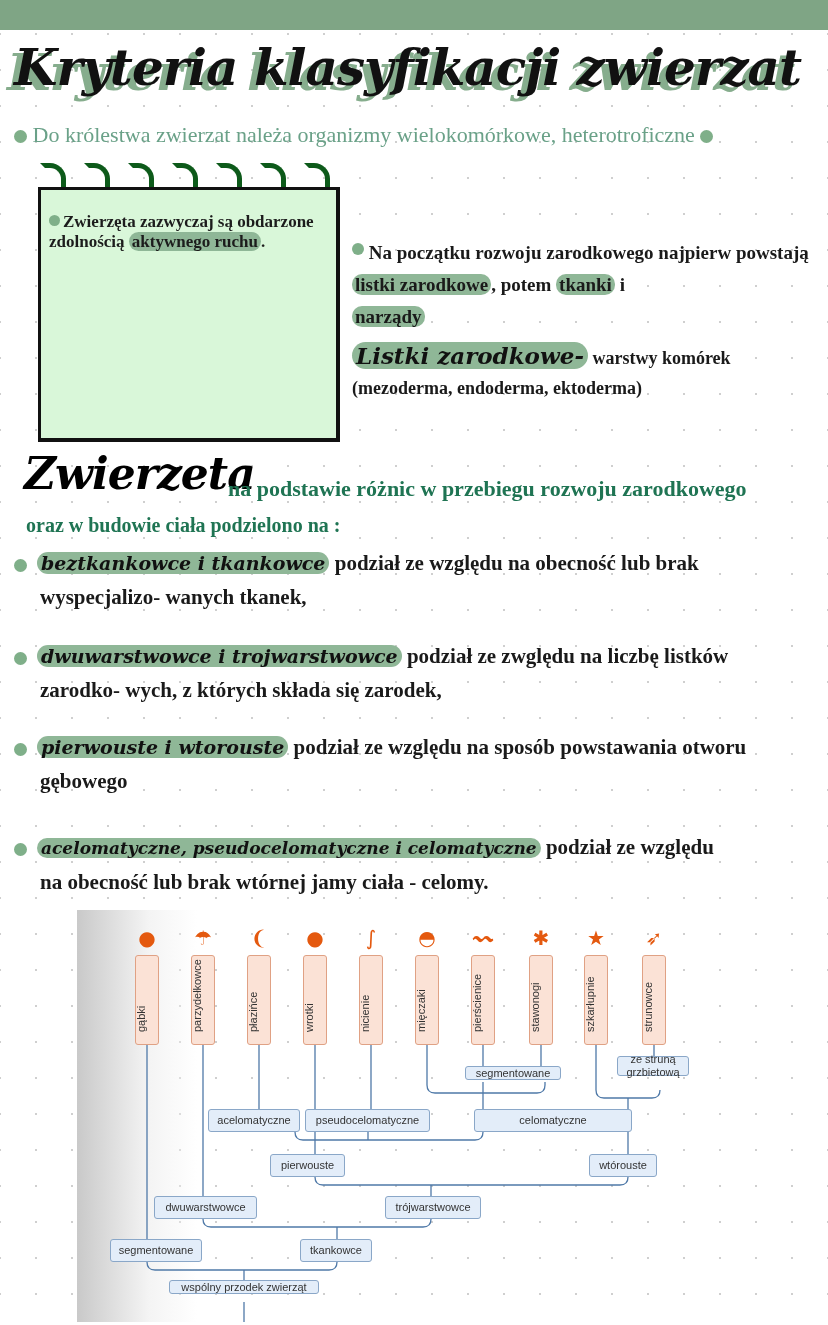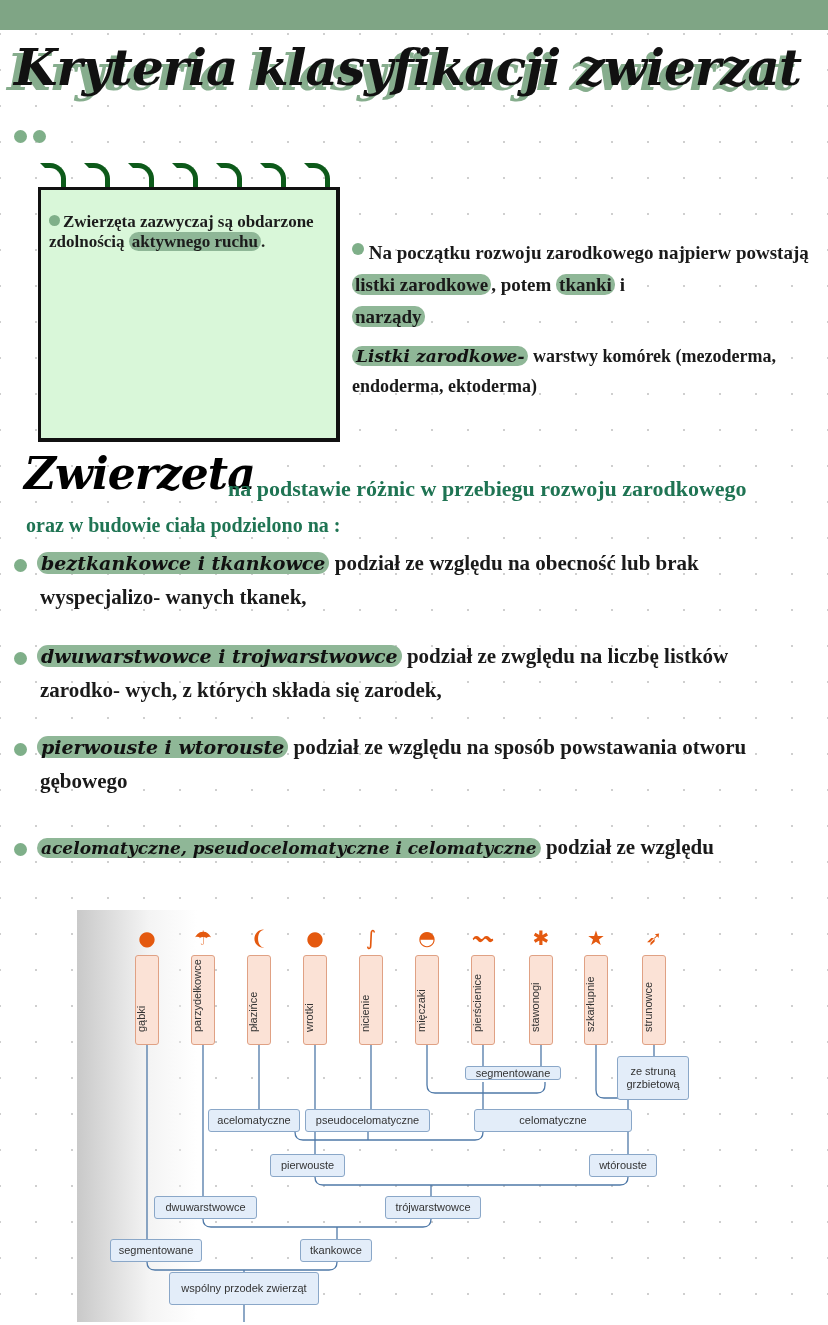--- a/index.html
+++ b/index.html
@@ -85,20 +85,21 @@
 </style>
 </head>
 <body>
 
 <div class="abs banner"></div>
 
 <div class="abs title">Kryteria klasyfikacji zwierzat</div>
 
 <div class="abs intro">
   <span class="dot"></span>
+  <span>Do królestwa zwierzat należa organizmy wielokomórkowe, heterotroficzne</span>
   <span class="dot"></span>
 </div>
 
 <div class="abs ring-row">
   <div class="ring" style="left:2px"></div>
   <div class="ring" style="left:46px"></div>
   <div class="ring" style="left:90px"></div>
   <div class="ring" style="left:134px"></div>
   <div class="ring" style="left:178px"></div>
   <div class="ring" style="left:222px"></div>
@@ -109,21 +110,21 @@
     <span class="dot"></span><span>Zwierzęta zazwyczaj są obdarzone zdolnością </span><span class="hl">aktywnego ruchu</span><span>.</span>
   </p>
 </div>
 
 <div class="abs right-block">
   <p style="line-height:32px">
     <span class="dot" style="width:12px;height:12px;vertical-align:4px"></span>
     <span>Na początku rozwoju zarodkowego najpierw powstają </span><span class="hl">listki zarodkowe</span><span>, potem </span><span class="hl">tkanki</span><span> i </span><br><span class="hl">narządy</span>
   </p>
   <p style="margin-top:8px; font-size:18px; line-height:30px">
-    <span class="script script-hl" style="font-size:17px">Listki zarodkowe-</span><span> warstwy komórek (mezoderma, endoderma, ektoderma)</span>
+    <span class="script script-hl" style="font-size:23px">Listki zarodkowe-</span><span> warstwy komórek (mezoderma, endoderma, ektoderma)</span>
   </p>
 </div>
 
 <div class="abs zw">Zwierzeta</div>
 <div class="abs zw-rest">na podstawie różnic w przebiegu rozwoju zarodkowego</div>
 <div class="abs zw-rest2">oraz w budowie ciała podzielono na :</div>
 
 <div class="abs crit" style="top:546px">
   <span class="dot"></span><span class="script script-hl">beztkankowce i tkankowce</span><span> podział ze względu na obecność lub brak</span>
   <span class="indent">wyspecjalizo- wanych tkanek,</span>
@@ -131,20 +132,21 @@
 <div class="abs crit" style="top:639px">
   <span class="dot"></span><span class="script script-hl">dwuwarstwowce i trojwarstwowce</span><span> podział ze zwględu na liczbę listków</span>
   <span class="indent">zarodko- wych, z których składa się zarodek,</span>
 </div>
 <div class="abs crit" style="top:730px">
   <span class="dot"></span><span class="script script-hl">pierwouste i wtorouste</span><span> podział ze względu na sposób powstawania otworu</span>
   <span class="indent">gębowego</span>
 </div>
 <div class="abs crit" style="top:830px">
   <span class="dot"></span><span class="script script-hl" style="font-size:17px">acelomatyczne, pseudocelomatyczne i celomatyczne</span><span> podział ze względu</span>
+  <span class="indent">na obecność lub brak wtórnej jamy ciała - celomy.</span>
 </div>
 
 <div class="abs diagram">
   <div class="diagram-shade"></div>
   <svg width="650" height="412">
     <g fill="none" stroke="#4f79a8" stroke-width="1.3">
 
       <path d="M70 135 V330"></path>
 
       <path d="M126 135 V287"></path>
@@ -226,24 +228,24 @@
   <div class="taxon" style="left:507px">
       <span>szkarłupnie</span>
     </div>
 
   <div class="animal-icon" style="left:565px">➶</div>
   <div class="taxon" style="left:565px">
       <span>strunowce</span>
     </div>
 
   <div class="node" style="left:388px;top:156px;width:96px;height:14px">segmentowane</div>
-  <div class="node" style="left:540px;top:146px;width:72px;height:44px">ze struną grzbietową</div>
+  <div class="node" style="left:540px;top:146px;width:72px;height:20px">ze struną grzbietową</div>
   <div class="node" style="left:131px;top:199px;width:92px;height:23px">acelomatyczne</div>
   <div class="node" style="left:228px;top:199px;width:125px;height:23px">pseudocelomatyczne</div>
   <div class="node" style="left:397px;top:199px;width:158px;height:23px">celomatyczne</div>
   <div class="node" style="left:193px;top:244px;width:75px;height:23px">pierwouste</div>
   <div class="node" style="left:512px;top:244px;width:68px;height:23px">wtórouste</div>
   <div class="node" style="left:77px;top:286px;width:103px;height:23px">dwuwarstwowce</div>
   <div class="node" style="left:308px;top:286px;width:96px;height:23px">trójwarstwowce</div>
   <div class="node" style="left:33px;top:329px;width:92px;height:23px">segmentowane</div>
   <div class="node" style="left:223px;top:329px;width:72px;height:23px">tkankowce</div>
-  <div class="node" style="left:92px;top:362px;width:150px;height:33px">wspólny przodek zwierząt</div>
+  <div class="node" style="left:92px;top:370px;width:150px;height:14px">wspólny przodek zwierząt</div>
 </div>
 
 </body></html>

